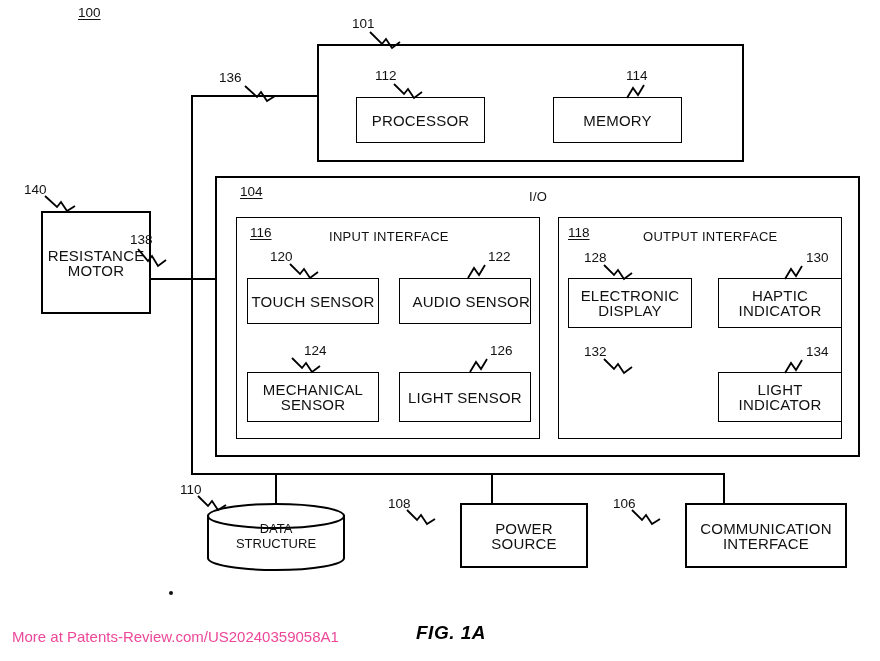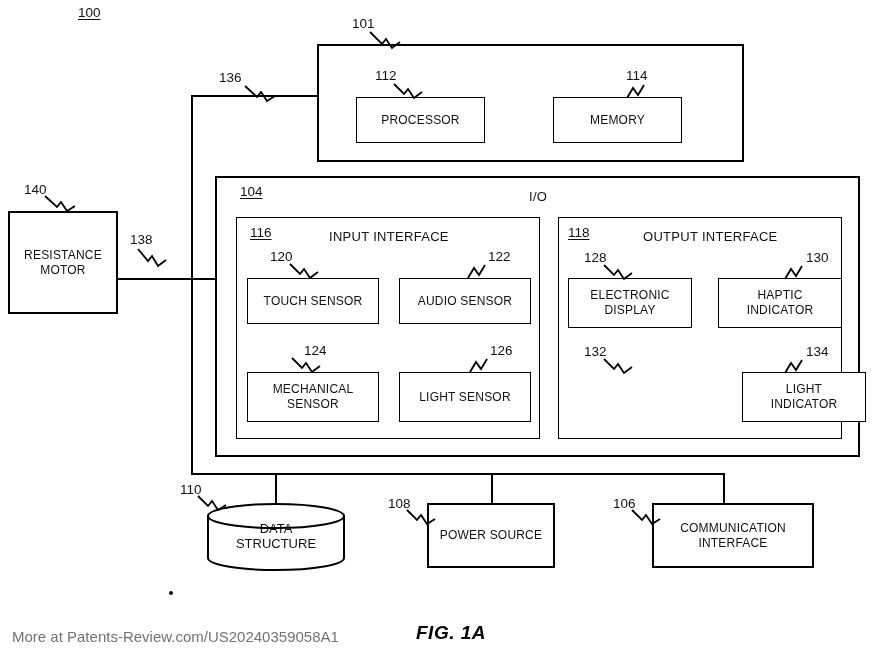--- a/index.html
+++ b/index.html
@@ -21,23 +21,23 @@
     box-sizing: border-box;
     background: #ffffff;
     border: 2px solid #000000;
     display: flex;
     align-items: center;
     justify-content: center;
     text-align: center;
     color: #111111;
   }
   .box.thin { border-width: 1.5px; }
-  .box.thick { border-width: 2.5px; }
+  .box.thick { border-width: 2.5px; margin-left: 33px; }
   .box-label {
-    font-size: 12px;
+    font-size: 15px;
     line-height: 15px;
     letter-spacing: 0.2px;
     white-space: pre-line;
   }
   
   .container-box {
     position: absolute;
     box-sizing: border-box;
     background: #ffffff;
     border: 2.5px solid #000000;
@@ -100,21 +100,21 @@
     font-weight: bold;
     font-style: italic;
     font-size: 19px;
     color: #000000;
     letter-spacing: 0.5px;
   }
   
   .watermark {
     position: absolute;
     font-size: 15px;
-    color: #737373;
+    color: #ec4899;
     white-space: nowrap;
   }
   .dot {
     position: absolute;
     width: 4px;
     height: 4px;
     background: #111111;
     border-radius: 50%;
   }
 </style>
@@ -172,21 +172,21 @@
   <div class="section-title" style="left:329px; top:229px;">INPUT INTERFACE</div>
 
   <div class="box thin" style="left:247px; top:278px; width:132px; height:46px;">
     <span class="box-label">TOUCH SENSOR</span>
   </div>
   <div class="ref" style="left:270px; top:250px;">120</div>
   <svg class="lead" style="left:288px; top:262px;" width="38" height="20">
     <polyline points="2,2 12,12 16,7 22,16 30,10" fill="none" stroke="#000" stroke-width="1.8"></polyline>
   </svg>
 
-  <div class="box thin" style="left:399px; top:278px; width:132px; height:46px;">
+  <div class="box thin" style="left:399px; top:278px; width:132px; height:46px;justify-content:flex-end;">
     <span class="box-label">AUDIO SENSOR</span>
   </div>
   <div class="ref" style="left:488px; top:250px;">122</div>
   <svg class="lead" style="left:466px; top:262px;" width="38" height="20">
     <polyline points="2,16 8,6 13,13 19,3" fill="none" stroke="#000" stroke-width="1.8"></polyline>
   </svg>
 
   <div class="box thin" style="left:247px; top:372px; width:132px; height:50px;">
     <span class="box-label">MECHANICAL
 SENSOR</span>
@@ -224,21 +224,21 @@
   <div class="ref" style="left:806px; top:251px;">130</div>
   <svg class="lead" style="left:783px; top:263px;" width="38" height="20">
     <polyline points="2,16 8,6 13,13 19,3" fill="none" stroke="#000" stroke-width="1.8"></polyline>
   </svg>
 
   <div class="ref" style="left:584px; top:345px;">132</div>
   <svg class="lead" style="left:602px; top:357px;" width="38" height="20">
     <polyline points="2,2 12,12 16,7 22,16 30,10" fill="none" stroke="#000" stroke-width="1.8"></polyline>
   </svg>
 
-  <div class="box thin" style="left:718px; top:372px; width:124px; height:50px;margin-left:24px;">
+  <div class="box thin" style="left:718px; top:372px; width:124px; height:50px;">
     <span class="box-label">LIGHT
 INDICATOR</span>
   </div>
   <div class="ref" style="left:806px; top:345px;">134</div>
   <svg class="lead" style="left:783px; top:357px;" width="38" height="20">
     <polyline points="2,16 8,6 13,13 19,3" fill="none" stroke="#000" stroke-width="1.8"></polyline>
   </svg>
 
   <div class="box thick" style="left:8px; top:211px; width:110px; height:103px;">
     <span class="box-label">RESISTANCE

